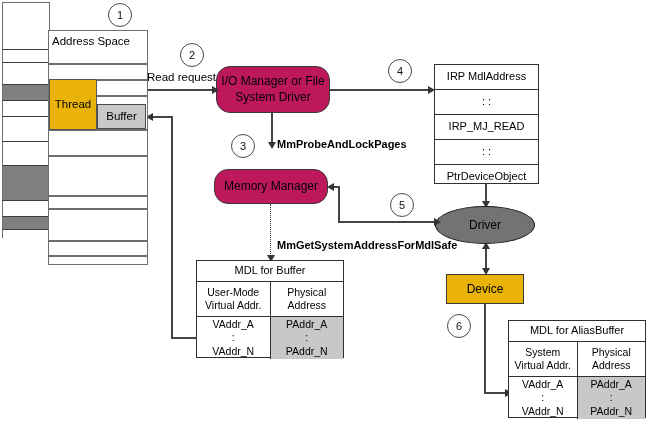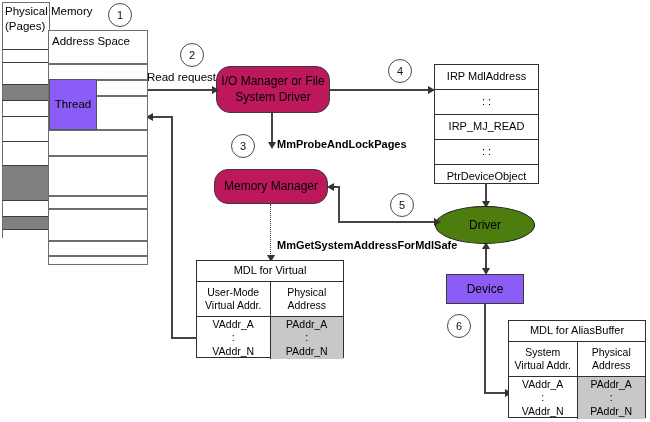--- a/index.html
+++ b/index.html
@@ -11,40 +11,40 @@
     position:relative;
     width:650px;height:422px;
     background:#ffffff;
     overflow:hidden;
   }
   .abs{position:absolute;box-sizing:border-box;}
 
   
   .box{
     border:1.5px solid #3a3a3a;
-    background:#8b5cf6;
+    background:#eab308;
     display:flex;align-items:center;justify-content:center;
     text-align:center;
     font-size:11.5px;color:#000;
     line-height:1.25;
   }
   .box.thin{border:1px solid #595959;}
   .fill-light{background:#c8c8c8;}
 
   .rounded{
     border:1.5px solid #3a3a3a;
     border-radius:14px;
     background:#be185d;
     display:flex;align-items:center;justify-content:center;
     text-align:center;font-size:12px;line-height:1.3;
   }
   .ellipse{
     border:1.5px solid #1a1a1a;
     border-radius:50%;
-    background:#4d7c0f;
+    background:#737373;
     display:flex;align-items:center;justify-content:center;
     font-size:12px;
   }
 
   
   .circ{
     border:1.3px solid #4a4a4a;
     border-radius:50%;
     width:24px;height:24px;
     background:#fff;
@@ -113,24 +113,20 @@
     border-bottom:7px solid #333;
   }
 </style>
 </head>
 <body>
 
 <div id="diagram">
 
   <div class="abs colbox" style="left:2px;top:2px;width:48px;height:236px;"></div>
 
-  <div class="abs lbl wrap" style="left:5px;top:4px;width:95px;font-size:11.5px;z-index:6;">
-    <div>Physical Memory</div>
-    <div>(Pages)</div>
-  </div>
 
   <div class="abs mcell" style="left:2px;top:36px;width:48px;height:14px;"></div>
   <div class="abs mcell" style="left:2px;top:50px;width:48px;height:13px;"></div>
   <div class="abs mcell" style="left:2px;top:63px;width:48px;height:22px;"></div>
   <div class="abs mcell g" style="left:2px;top:85px;width:48px;height:16px;"></div>
   <div class="abs mcell" style="left:2px;top:101px;width:48px;height:16px;"></div>
   <div class="abs mcell" style="left:2px;top:117px;width:48px;height:25px;"></div>
   <div class="abs mcell" style="left:2px;top:142px;width:48px;height:24px;"></div>
   <div class="abs mcell g" style="left:2px;top:166px;width:48px;height:35px;"></div>
   <div class="abs mcell" style="left:2px;top:201px;width:48px;height:16px;"></div>
@@ -150,20 +146,23 @@
   <div class="abs" style="left:48px;top:155px;width:100px;height:1.5px;background:#6e6e6e;z-index:3;"></div>
   <div class="abs" style="left:48px;top:195px;width:100px;height:1.5px;background:#6e6e6e;z-index:3;"></div>
   <div class="abs" style="left:48px;top:208px;width:100px;height:1.5px;background:#6e6e6e;z-index:3;"></div>
   <div class="abs" style="left:48px;top:240px;width:100px;height:1.5px;background:#6e6e6e;z-index:3;"></div>
   <div class="abs" style="left:48px;top:255px;width:100px;height:1.5px;background:#6e6e6e;z-index:3;"></div>
 
   <div class="abs box thin" style="left:49px;top:79px;width:48px;height:51px;z-index:5;border-color:#555;">
     <span>Thread</span>
   </div>
 
+  <div class="abs box thin fill-light" style="left:97px;top:104px;width:49px;height:25px;z-index:5;border-color:#4a4a4a;">
+    <span>Buffer</span>
+  </div>
 
   <div class="abs circ" style="left:108px;top:3px;">
     <span>1</span>
   </div>
   <div class="abs circ" style="left:180px;top:43px;">
     <span>2</span>
   </div>
   <div class="abs circ" style="left:231px;top:134px;">
     <span>3</span>
   </div>
@@ -247,21 +246,21 @@
   <div class="abs box" style="left:446px;top:274px;width:78px;height:30px;font-size:12px;">
     <span>Device</span>
   </div>
 
   <div class="abs vline" style="left:484px;top:304px;height:89px;"></div>
   <div class="abs hline" style="left:484px;top:392px;width:25px;"></div>
   <div class="abs arrowR" style="left:505px;top:388.5px;"></div>
 
   <div class="abs tbl" style="left:196px;top:260px;width:148px;height:98px;">
     <div class="trow" style="height:20px;">
-      <div class="tcell thead">MDL for Virtual</div>
+      <div class="tcell thead">MDL for Buffer</div>
     </div>
     <div class="trow" style="height:34px;">
       <div class="tcell sep">
         <div>
           <div>User-Mode</div>
           <div>Virtual Addr.</div>
         </div>
       </div>
       <div class="tcell">
         <div>

